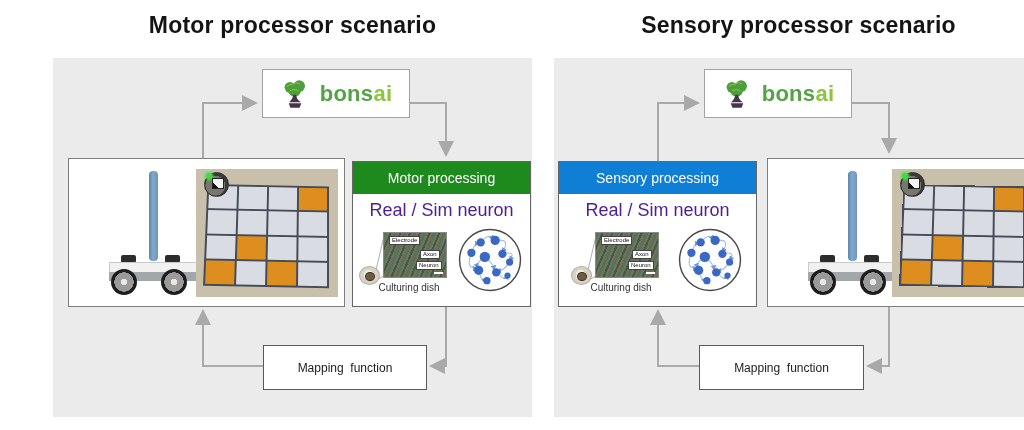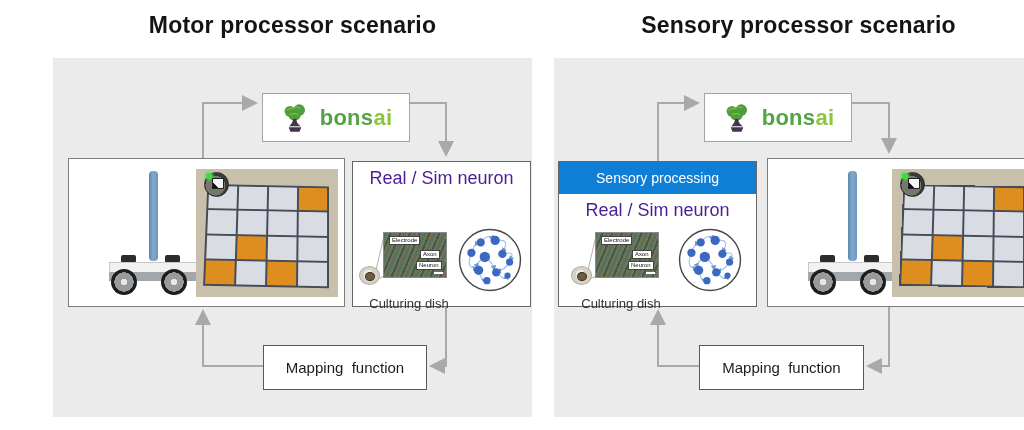--- a/index.html
+++ b/index.html
@@ -11,21 +11,21 @@
   .title.t0{left:13px;width:479px;}
   .title.t1{left:514px;width:489px;}
 
   .panel{position:absolute;top:58px;height:359px;background:#ebebeb;}
   .panel.p0{left:13px;width:479px;}
   .panel.p1{left:514px;width:489px;}
 
   .arrows{position:absolute;left:0;top:0;pointer-events:none;}
 
   
-  .bonsai-box{position:absolute;top:35px;width:146px;height:47px;background:#fff;border:1px solid #a3a3a3;
+  .bonsai-box{position:absolute;top:11px;width:146px;height:47px;background:#fff;border:1px solid #a3a3a3;
               display:flex;align-items:center;justify-content:center;gap:10px;}
   .p0 .bonsai-box{left:209px;} .p1 .bonsai-box{left:150px;}
   .bonsai-word{font-size:22px;font-weight:700;color:#54a345;letter-spacing:.3px;}
   .bonsai-word .accent{color:#8cc63f;}
 
   
   .robot-box{position:absolute;top:100px;width:275px;height:147px;background:#fff;border:1px solid #7d7d7d;}
   .p0 .robot-box{left:15px;} .p1 .robot-box{left:213px;width:272px;}
 
   
@@ -67,29 +67,29 @@
   .micrograph{position:absolute;left:24px;top:2px;width:64px;height:46px;border:1px solid #8a8a8a;box-sizing:border-box;
       background:repeating-linear-gradient(113deg,#57705f 0 3px,#6b7a55 3px 5px,#3e5a50 5px 7px,#7c6f4e 7px 9px);}
   .mlabel{position:absolute;font-size:6px;line-height:7px;padding:0 2px;background:#fff;border:.5px solid #444;color:#111;white-space:nowrap;}
   .mlabel.l-electrode{left:5px;top:3px;}
   .mlabel.l-axon{left:36px;top:17px;}
   .mlabel.l-neuron{left:32px;top:28px;}
   .scalebar{position:absolute;right:3px;bottom:3px;width:9px;height:2px;background:#fff;}
   .dish{position:absolute;left:0px;top:36px;width:21px;height:19px;border-radius:50%;
         background:radial-gradient(circle at 45% 45%, #efece4 0 35%, #d8d2c4 36% 100%);border:1px solid #b3ada0;box-sizing:border-box;}
   .dish .ring{position:absolute;left:5px;top:5px;width:8px;height:7px;border-radius:50%;background:#6d5c42;border:1.5px solid #3c3020;}
-  .dish-caption{position:absolute;left:8px;top:66px;width:84px;text-align:center;font-size:13px;color:#333;}
+  .dish-caption{position:absolute;left:8px;top:52px;width:84px;text-align:center;font-size:10px;color:#333;}
 
   
   .neuron-net{position:absolute;top:2px;}
   .p0 .neuron-net{right:8px;} .p1 .neuron-net{right:14px;}
 
   
   .mapping-box{position:absolute;top:287px;height:43px;background:#fff;border:1px solid #595959;
-               display:flex;align-items:center;justify-content:center;font-size:15px;color:#1c1c1c;white-space:pre;}
+               display:flex;align-items:center;justify-content:center;font-size:12px;color:#1c1c1c;white-space:pre;}
   .p0 .mapping-box{left:210px;width:162px;} .p1 .mapping-box{left:145px;width:163px;}
 </style>
 </head>
 <body>
 
 <div class="canvas">
 
   <div class="title t0">Motor processor scenario</div>
   <div class="title t1">Sensory processor scenario</div>
 
@@ -149,20 +149,21 @@
             <div class="cell"></div>
           </div>
         <div class="grid-robot">
           <span class="led"></span>
           <span class="tag"></span>
         </div>
       </div>
     </div>
 
     <div class="proc-box">
+      <div class="proc-header" style="background: rgb(30, 138, 30);">Motor processing</div>
       <div class="proc-sub">Real / Sim neuron</div>
       <div class="proc-figs">
         <div class="dish-fig">
           <svg style="position:absolute;left:0;top:0;" width="92" height="74">
             <line x1="17" y1="40" x2="25" y2="6" stroke="#9a9a9a" stroke-width="0.8"></line>
             <line x1="17" y1="50" x2="25" y2="46" stroke="#9a9a9a" stroke-width="0.8"></line>
           </svg>
           <div class="micrograph">
             <span class="mlabel l-electrode">Electrode</span>
             <span class="mlabel l-axon">Axon</span>

